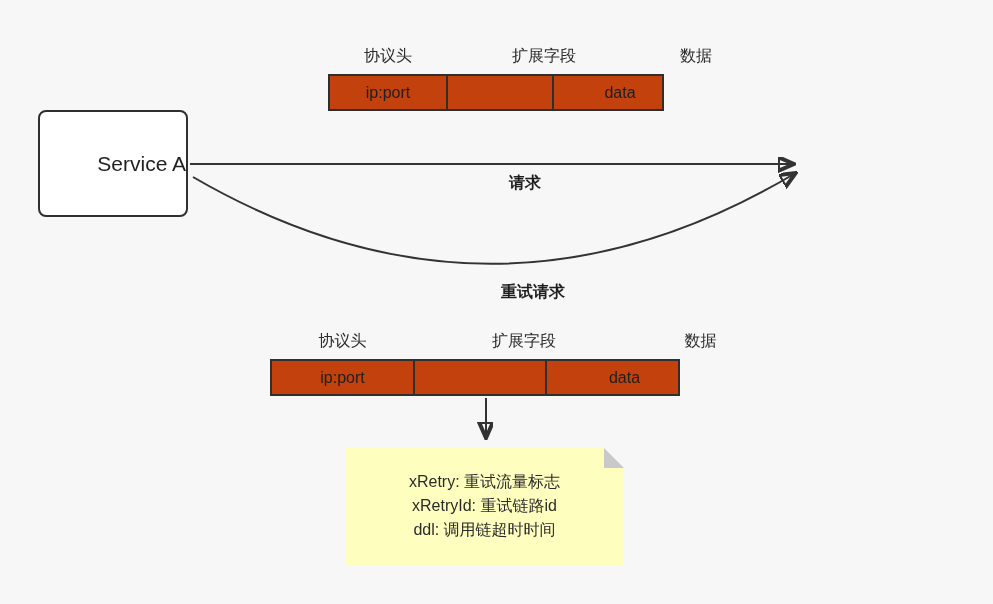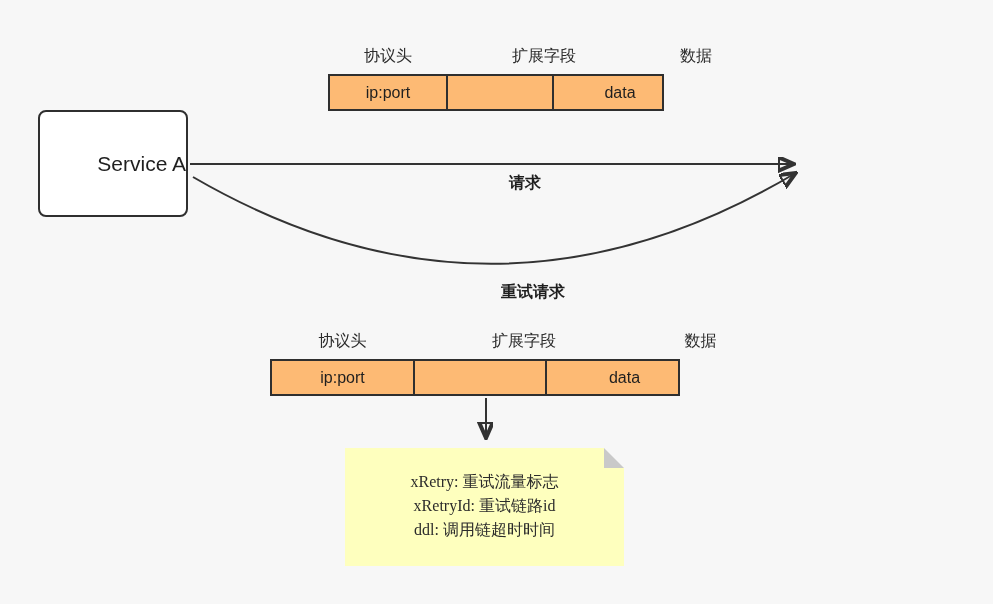--- a/index.html
+++ b/index.html
@@ -48,21 +48,21 @@
     display: block;
     text-align: center;
     font-size: 16px;
     color: #2b2b2b;
   }
   .packet-cells { display: flex; }
   .packet-cells .cell {
     box-sizing: border-box;
     height: 37px;
     border: 2px solid #2f2f2f;
-    background: #fdba74;
+    background: #c2410c;
     display: flex;
     align-items: center;
     justify-content: center;
     font-size: 16px;
     color: #1f1f1f;
   }
   .packet-cells .cell + .cell { margin-left: -2px; padding-left: 24px; }
 
   .packet-top { left: 328px; top: 46px; }
   .packet-top .packet-labels span:nth-child(1) { width: 120px; }
@@ -156,21 +156,21 @@
       <span>扩展字段</span>
       <span>数据</span>
     </div>
     <div class="packet-cells">
       <div class="cell">ip:port</div>
       <div class="cell"></div>
       <div class="cell">data</div>
     </div>
   </div>
 
-  <div class="note" style="background-color: rgb(254, 255, 190); font-family: Liberation Serif, serif;">
+  <div class="note" style="background-color: rgb(254, 255, 190);">
     <div class="note-fold"></div>
     <div class="note-body">
       <div>xRetry: 重试流量标志</div>
       <div>xRetryId: 重试链路id</div>
       <div>ddl: 调用链超时时间</div>
     </div>
   </div>
 
 </div>
 

